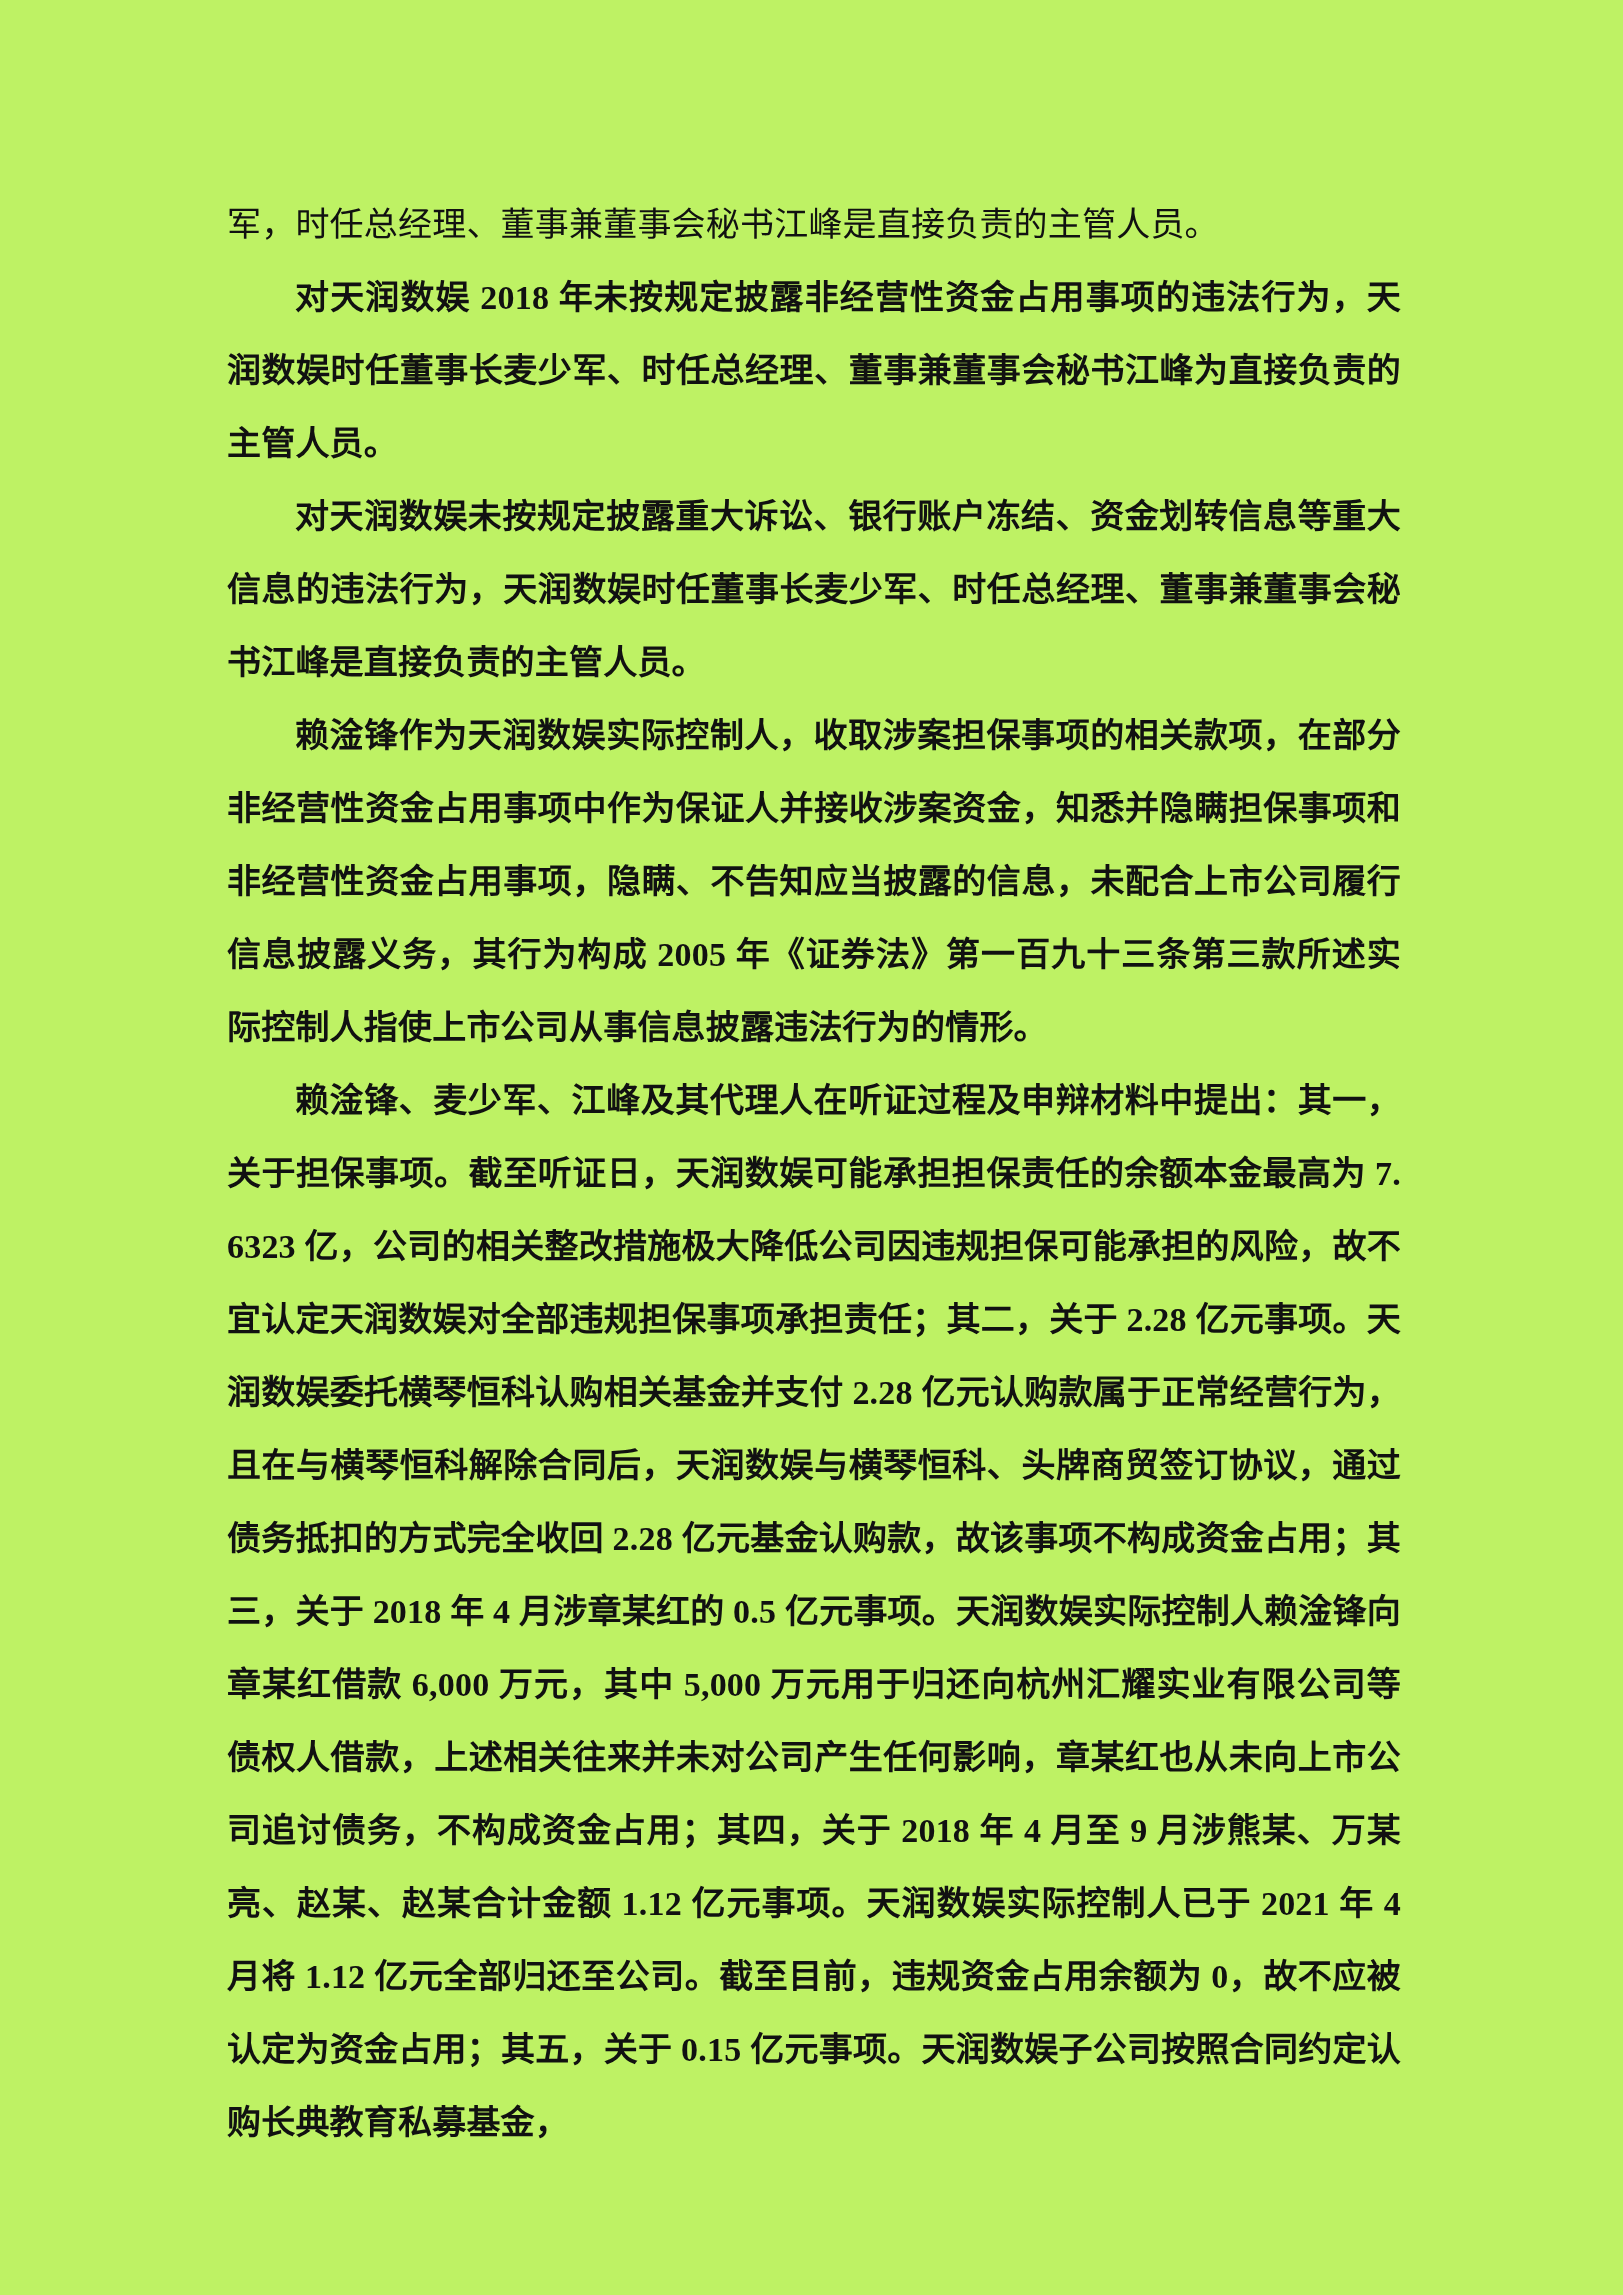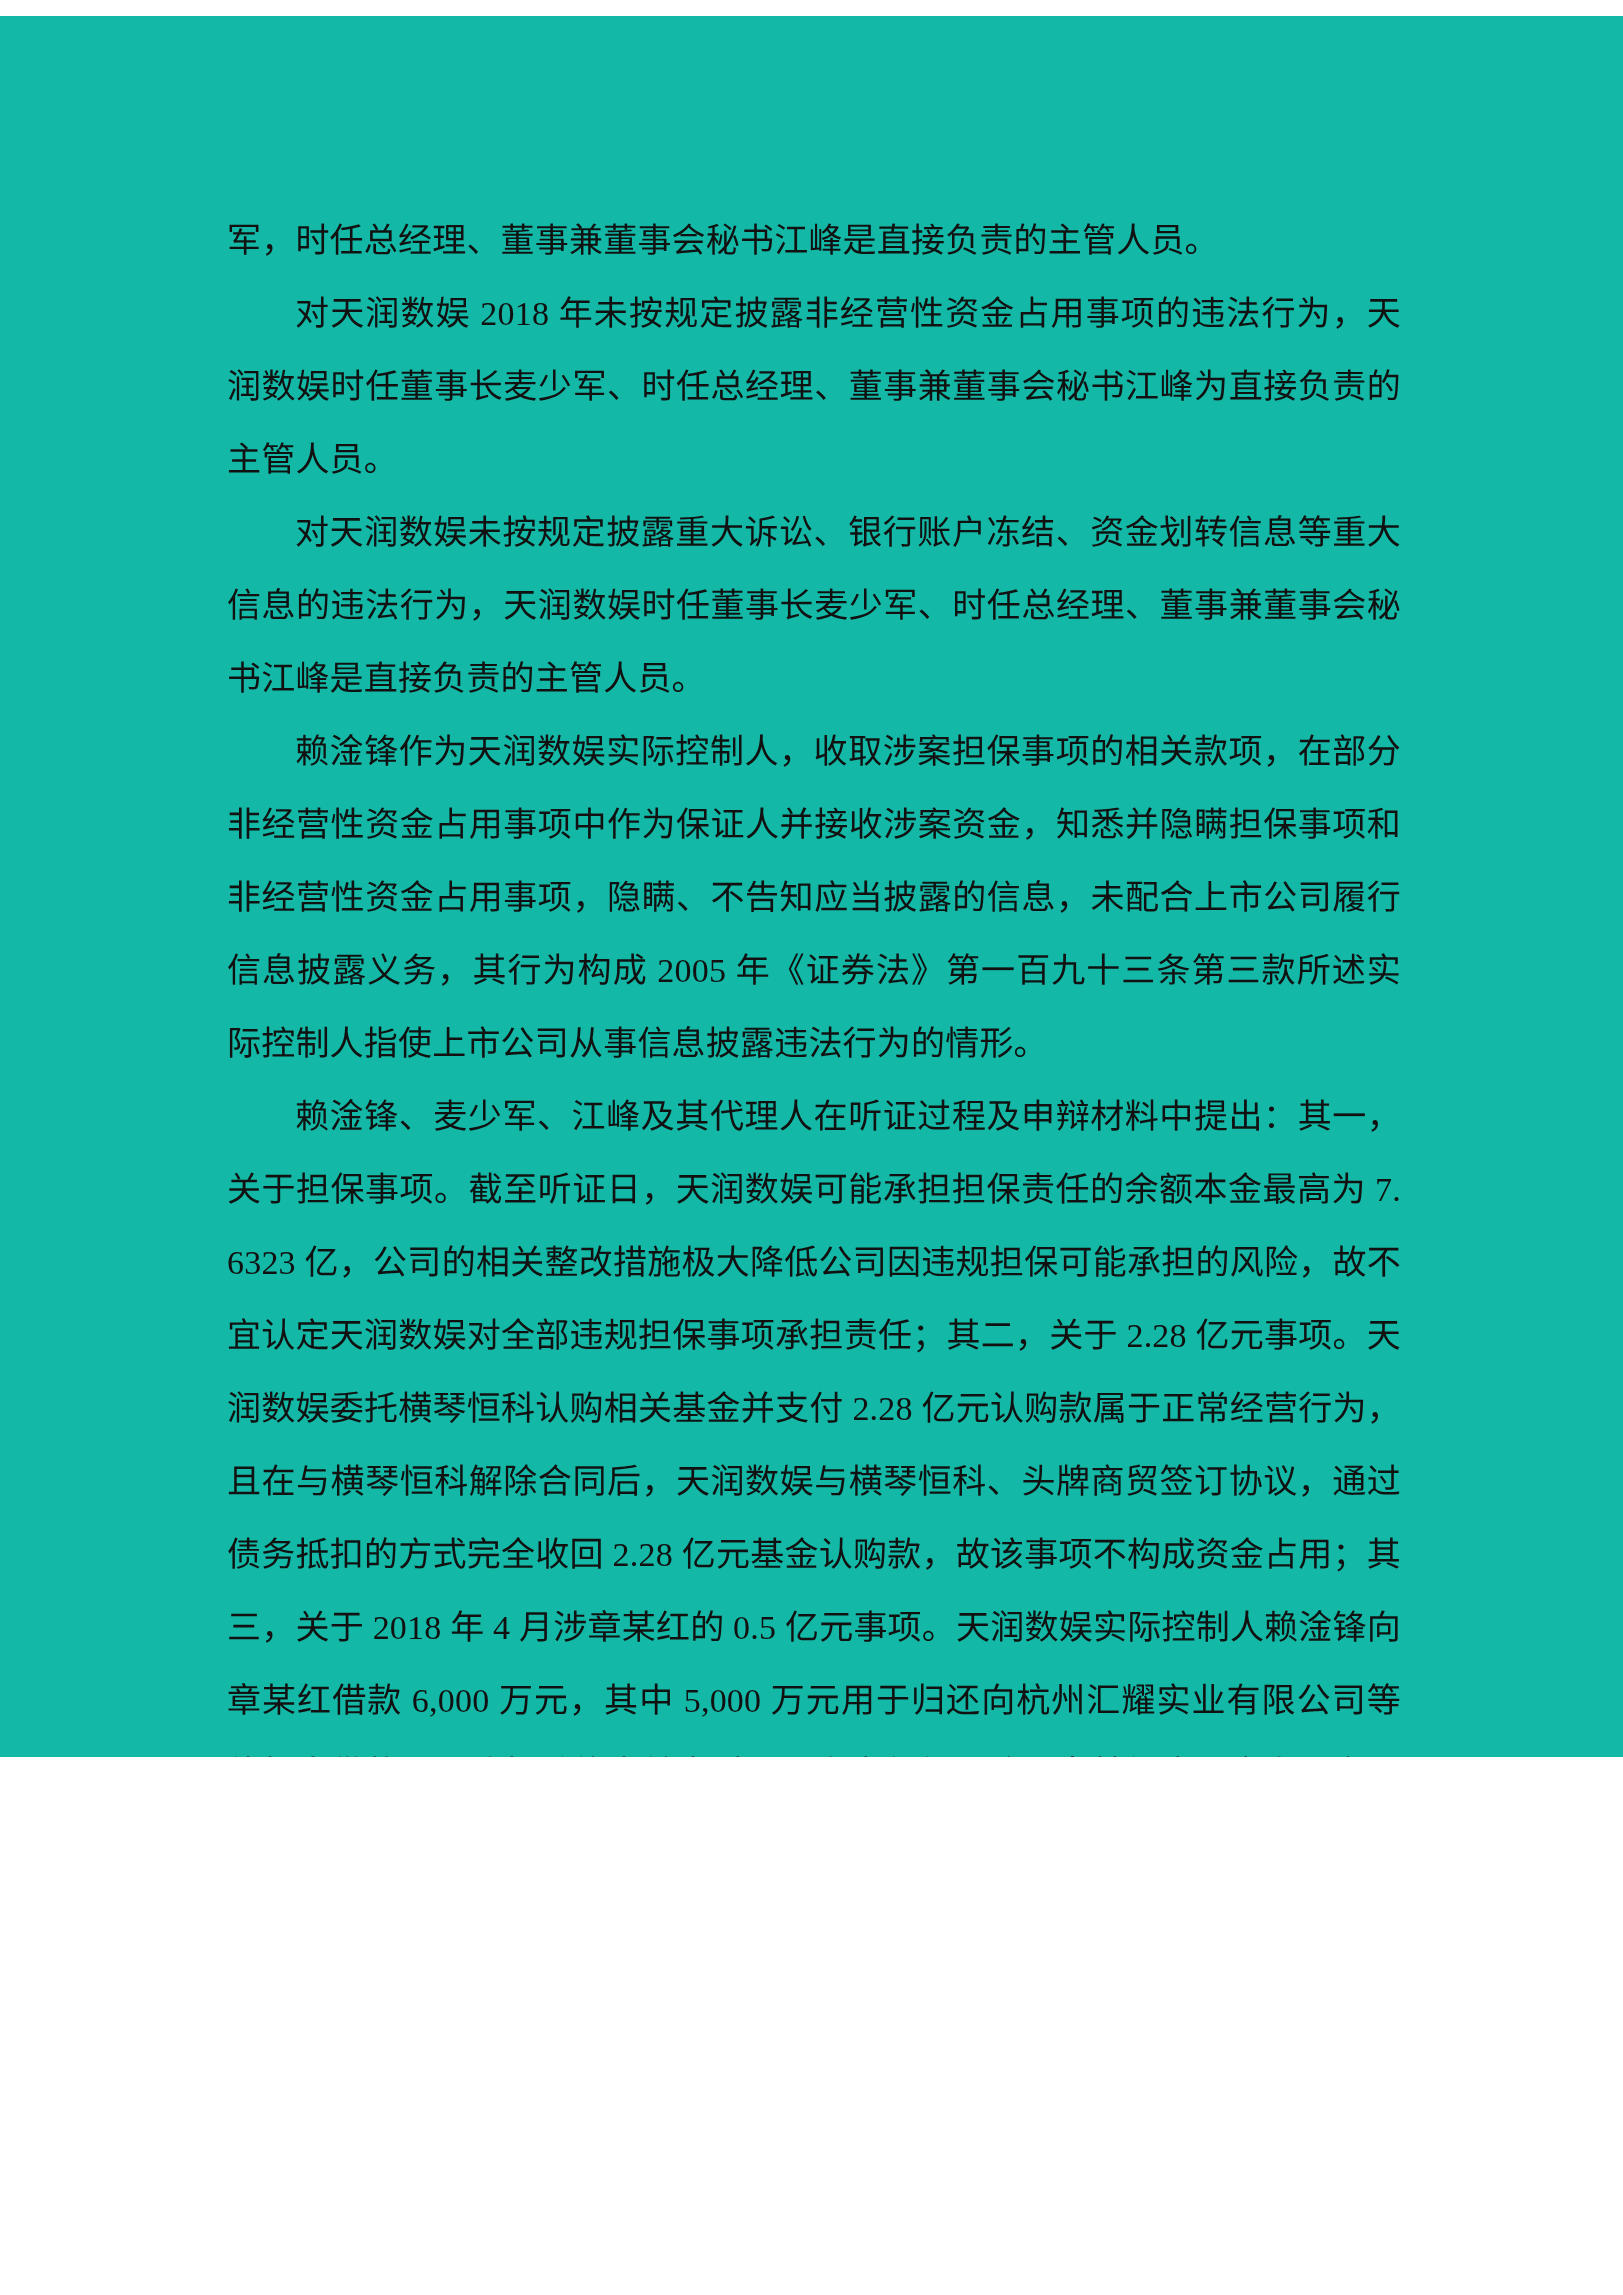--- a/index.html
+++ b/index.html
@@ -8,23 +8,23 @@
     padding: 0;
     background: #ffffff;
   }
   body {
     font-family: "Liberation Serif", "DejaVu Serif", serif;
     color: #000000;
   }
   .page {
     position: relative;
     width: 1623px;
-    height: 1741px;
-    margin: 16px auto;
-    background: #14b8a6;
+    height: 2295px;
+    margin: 0 auto;
+    background: #bef264;
     overflow: hidden;
     box-sizing: border-box;
   }
   .page-body {
     position: absolute;
     left: 227px;
     top: 188px;
     width: 1174px;
   }
   .para {
@@ -34,20 +34,21 @@
     text-align: justify;
     text-justify: inter-ideograph;
     letter-spacing: 0.2px;
     color: #111111;
     text-indent: 0;
     word-break: break-all;
     -webkit-font-smoothing: antialiased;
   }
   .para.indent {
     text-indent: 68px;
+    font-weight: bold;
   }
   
   .para.continuation {
     text-indent: 0;
   }
 </style>
 </head>
 <body>
 
 <div class="page">

